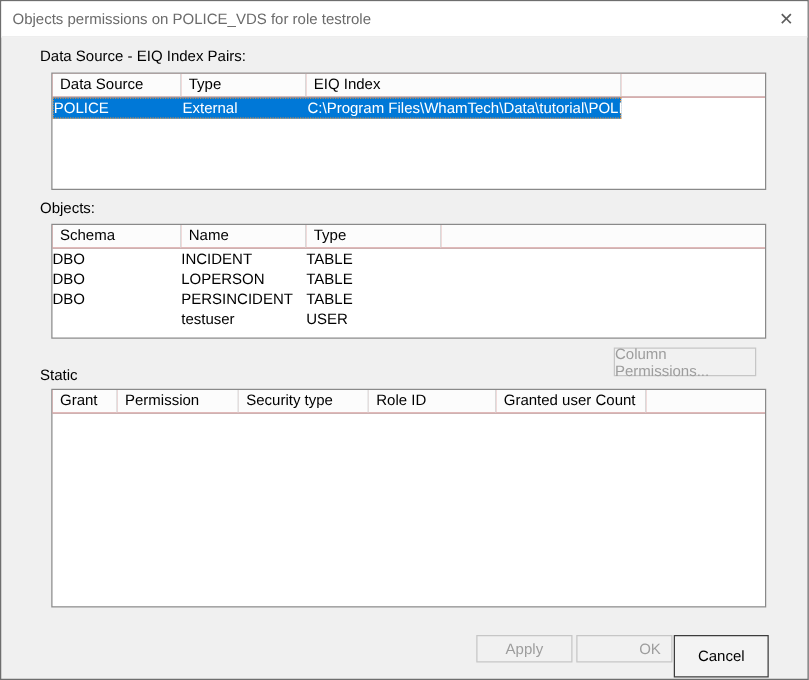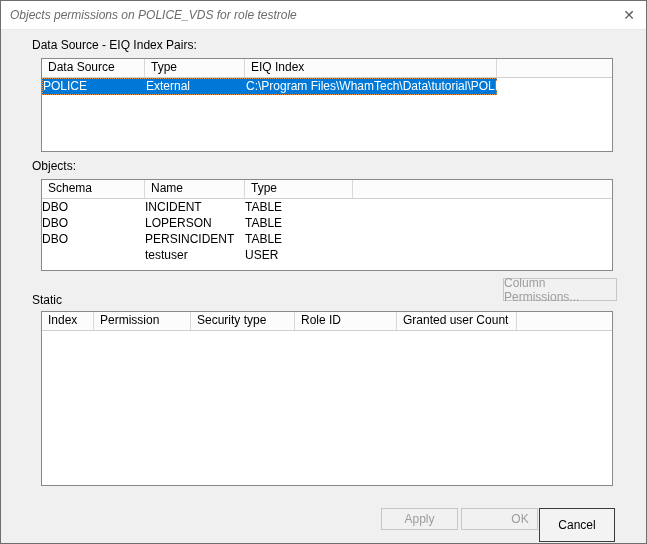--- a/index.html
+++ b/index.html
@@ -15,21 +15,21 @@
     background:var(--dialog-bg,#f0f0f0);
     overflow:hidden;
   }
   .titlebar{
     position:absolute;left:0;top:0;width:100%;height:28px;
     background:var(--titlebar-bg,#ffffff);
     border-bottom:1px solid #e9e9e9;
   }
   .title-text{
     position:absolute;left:9px;top:0;line-height:28px;
-    color:#6b6b6b;white-space:nowrap;font-style:italic;
+    color:#6b6b6b;white-space:nowrap;
   }
   .close-btn{
     position:absolute;right:0;top:0;width:34px;height:28px;
     display:flex;align-items:center;justify-content:center;
     color:#5c5c5c;font-size:14px;cursor:pointer;
   }
   .label{
     position:absolute;color:#000;white-space:nowrap;
   }
   .lv{ 
@@ -150,27 +150,27 @@
       <div class="cell t2-c1">PERSINCIDENT</div>
       <div class="cell t2-c2">TABLE</div>
     </div>
     <div class="lv-row">
       <div class="cell t2-c0"></div>
       <div class="cell t2-c1">testuser</div>
       <div class="cell t2-c2">USER</div>
     </div>
   </div>
 
-  <div class="btn disabled" style="left:502px;top:277px;width:114px;height:23px;">Column Permissions...</div>
+  <div class="btn disabled" style="left:490px;top:277px;width:114px;height:23px;">Column Permissions...</div>
 
   <div class="label" style="left:31px;top:292px;">Static</div>
 
   <div class="lv" style="left:40px;top:310px;width:570px;height:173px;">
     <div class="lv-header">
-      <div class="hcell t3-c0">Index</div>
+      <div class="hcell t3-c0">Grant</div>
       <div class="hcell t3-c1">Permission</div>
       <div class="hcell t3-c2">Security type</div>
       <div class="hcell t3-c3">Role ID</div>
       <div class="hcell t3-c4">Granted user Count</div>
       <div class="hcell fill"></div>
     </div>
   </div>
 
   <div class="btn disabled" style="left:380px;top:507px;width:77px;height:22px;">Apply</div>
   <div class="btn disabled" style="left:460px;top:507px;width:77px;height:22px;padding-left:41px;">OK</div>

